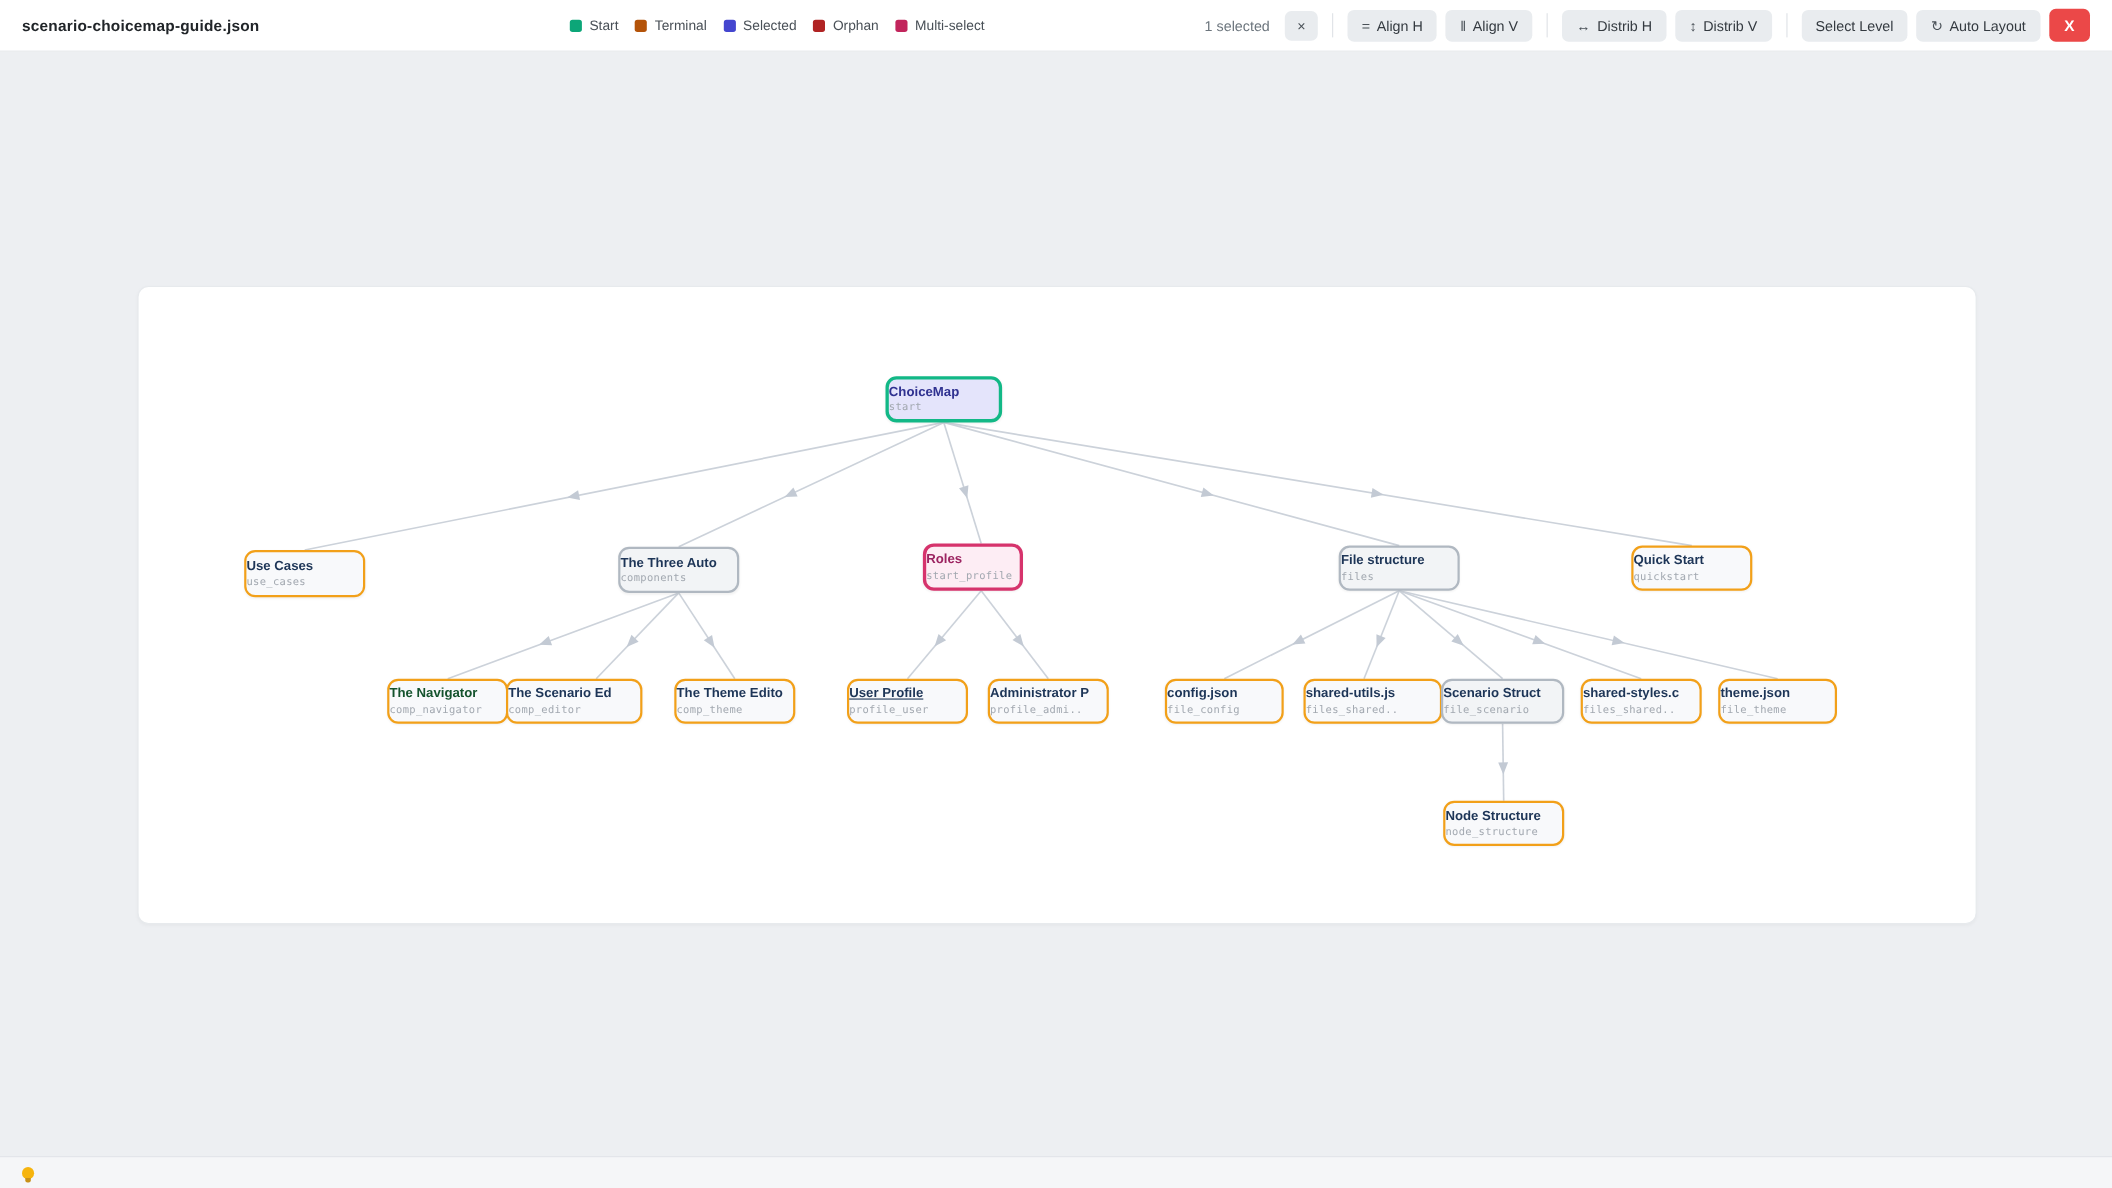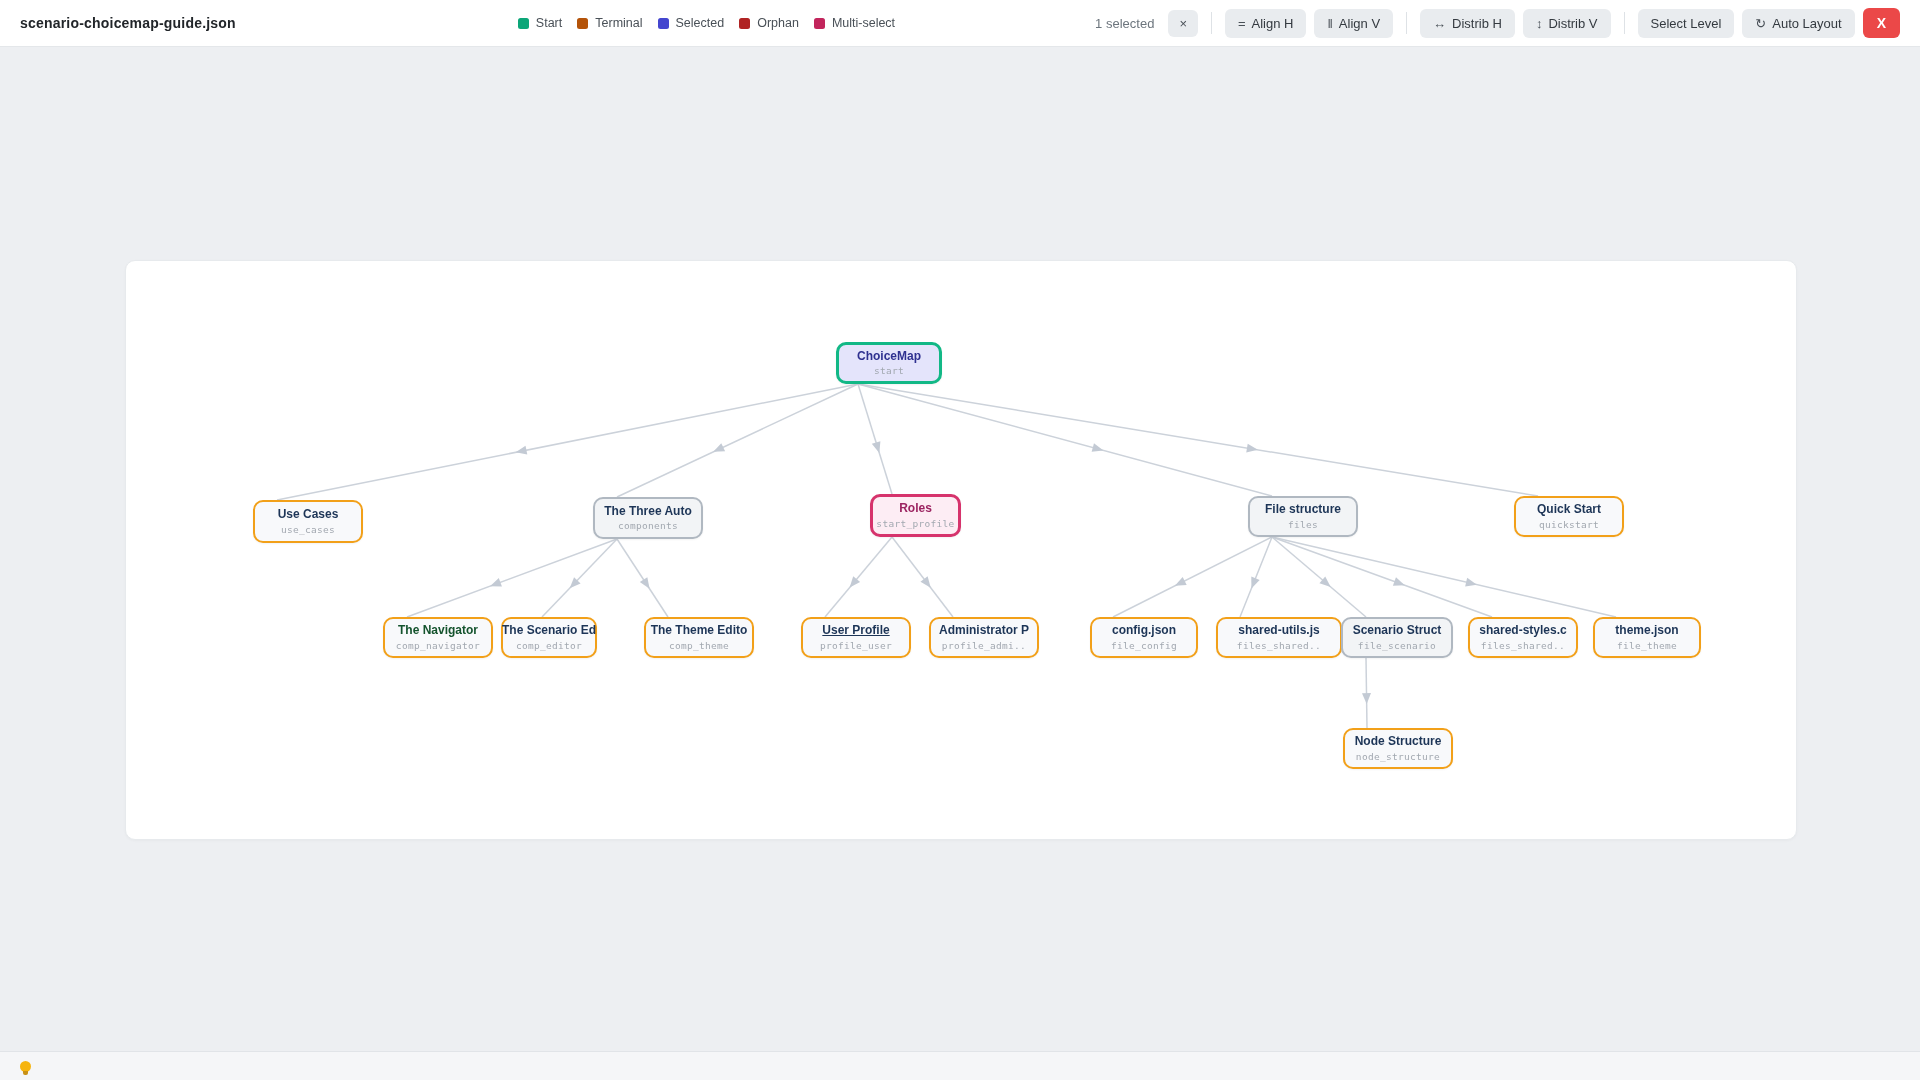--- a/index.html
+++ b/index.html
@@ -21,23 +21,23 @@
   .btn .bicon{font-size:13px;color:#495057;}
   .btn-clear{padding:6px 11px;font-size:15px;color:#495057;}
   .btn-danger{background:#eb4848;color:#ffffff;font-weight:700;padding:7px 14px;font-size:14px;}
   .vdivider{width:1px;height:22px;background:#dee2e6;margin:0 5px;}
 
   
   .canvas-panel{position:absolute;left:125px;top:260px;width:1670px;height:578px;
     background:#ffffff;border:1px solid #e7eaed;border-radius:10px;z-index:1;
     box-shadow:0 1px 3px rgba(0,0,0,.03);}
   #edge-svg{position:absolute;left:0;top:0;width:1920px;height:1080px;z-index:2;pointer-events:none;}
-  .node{position:absolute;display:flex;flex-direction:column;align-items:center;
+  .node{position:absolute;display:flex;flex-direction:column;align-items:flex-start;
     justify-content:center;gap:2px;border-radius:10px;box-sizing:border-box;
-    z-index:3;cursor:pointer;box-shadow:0 1px 2px rgba(0,0,0,.05);margin-left:31px;}
+    z-index:3;cursor:pointer;box-shadow:0 1px 2px rgba(0,0,0,.05);}
   .node-title{font-size:12px;font-weight:700;line-height:1.1;white-space:nowrap;}
   .node-sub{font-size:9.5px;font-family:"DejaVu Sans Mono",monospace;
     color:#a2a8b0;letter-spacing:.3px;white-space:nowrap;}
 
   
   .footer{position:absolute;left:0;right:0;bottom:0;height:29px;background:#f5f6f8;
     border-top:1px solid #e1e4e8;display:flex;align-items:center;gap:9px;
     padding:0 20px;box-sizing:border-box;font-size:12.5px;color:#495057;z-index:10;}
   .bulb{width:11px;height:11px;background:#f6b40e;border-radius:50%;position:relative;flex:0 0 auto;}
   .bulb::after{content:"";position:absolute;left:3px;top:10px;width:5px;height:4px;
@@ -164,21 +164,21 @@
       <span class="node-sub">files</span>
     </div>
     <div class="node" style="left: 1483px; top: 496px; width: 110px; height: 41px; background: rgb(248, 249, 251); border: 2.5px solid rgb(242, 160, 25);">
       <span class="node-title" style="color: rgb(29, 53, 87);">Quick Start</span>
       <span class="node-sub">quickstart</span>
     </div>
     <div class="node" style="left: 352px; top: 617px; width: 110px; height: 41px; background: rgb(248, 249, 251); border: 2.5px solid rgb(242, 160, 25);">
       <span class="node-title" style="color: #14532d;">The Navigator</span>
       <span class="node-sub">comp_navigator</span>
     </div>
-    <div class="node" style="left: 470px; top: 617px; width: 96px; height: 41px; background: rgb(248, 249, 251); border: 2.5px solid rgb(242, 160, 25);">
+    <div class="node" style="left: 460px; top: 617px; width: 124px; height: 41px; background: rgb(248, 249, 251); border: 2.5px solid rgb(242, 160, 25);">
       <span class="node-title" style="color: rgb(29, 53, 87);">The Scenario Ed</span>
       <span class="node-sub">comp_editor</span>
     </div>
     <div class="node" style="left: 613px; top: 617px; width: 110px; height: 41px; background: rgb(248, 249, 251); border: 2.5px solid rgb(242, 160, 25);">
       <span class="node-title" style="color: rgb(29, 53, 87);">The Theme Edito</span>
       <span class="node-sub">comp_theme</span>
     </div>
     <div class="node" style="left: 770px; top: 617px; width: 110px; height: 41px; background: rgb(248, 249, 251); border: 2.5px solid rgb(242, 160, 25);">
       <span class="node-title" style="color: rgb(29, 53, 87); text-decoration: underline;">User Profile</span>
       <span class="node-sub">profile_user</span>

